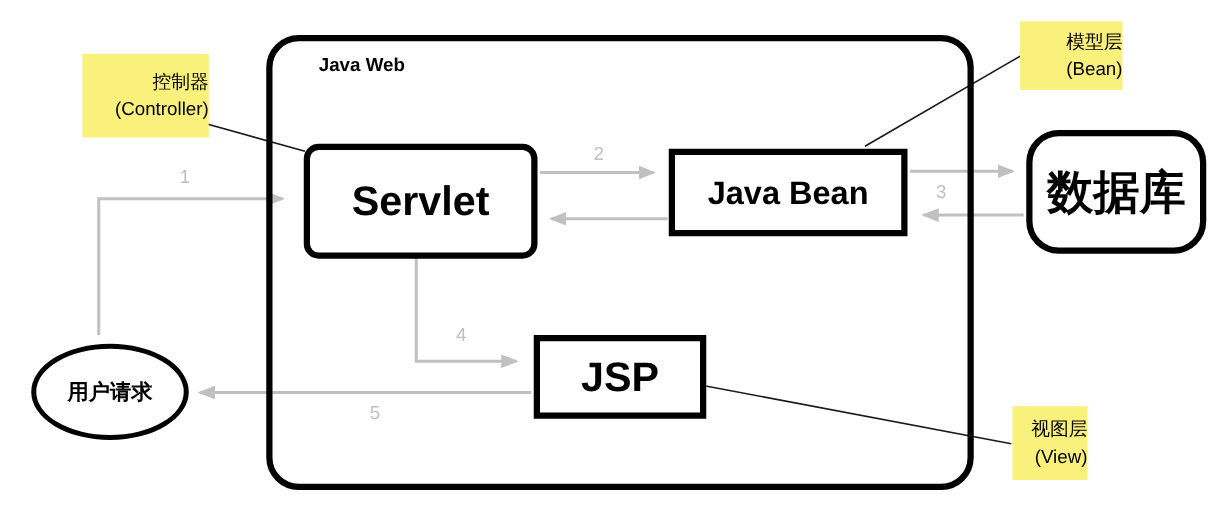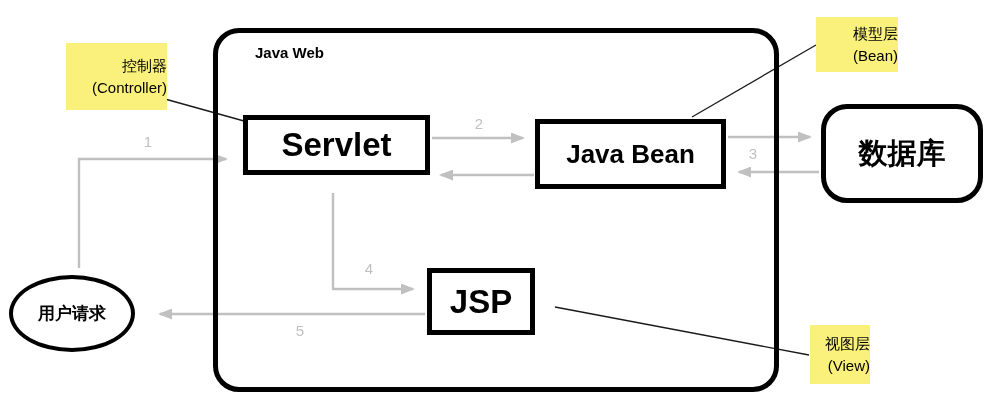--- a/index.html
+++ b/index.html
@@ -27,30 +27,30 @@
   .module-caption{
     left:413px;top:348px;width:160px;text-align:center;
     font-size:29px;font-weight:bold;color:#000;white-space:nowrap;
   }
   
   .node{
     display:flex;align-items:center;justify-content:center;
     border:5px solid var(--border);background:#fff;
     font-weight:bold;color:#000;white-space:nowrap;
   }
-  .node-servlet{left:243px;top:115px;width:187px;height:60px;font-size:33px;}
+  .node-servlet{left:243px;top:115px;width:187px;height:92px;font-size:33px;border-radius:12px;}
   .node-javabean{left:535px;top:119px;width:191px;height:70px;font-size:26px;}
-  .node-jsp{left:427px;top:268px;width:108px;height:67px;font-size:33px;}
+  .node-jsp{left:427px;top:268px;width:138px;height:67px;font-size:33px;}
   .node-database{
-    left:821px;top:104px;width:162px;height:99px;font-size:29px;
+    left:821px;top:104px;width:144px;height:99px;font-size:37px;
     border-radius:26px;
     text-align:center;
   }
   .node-ellipse{
-    left:9px;top:275px;width:126px;height:77px;border-radius:50%;
+    left:25px;top:275px;width:126px;height:77px;border-radius:50%;
     border-width:4px;font-size:17px;
   }
   
   .tag{
     background:var(--label-bg);color:#000;text-align:center;
     font-size:15px;line-height:1.45;display:flex;flex-direction:column;
     align-items:flex-end;justify-content:center;white-space:nowrap;
   }
   .tag-controller{left:66px;top:43px;width:101px;height:67px;}
   .tag-model{left:816px;top:17px;width:82px;height:55px;}

